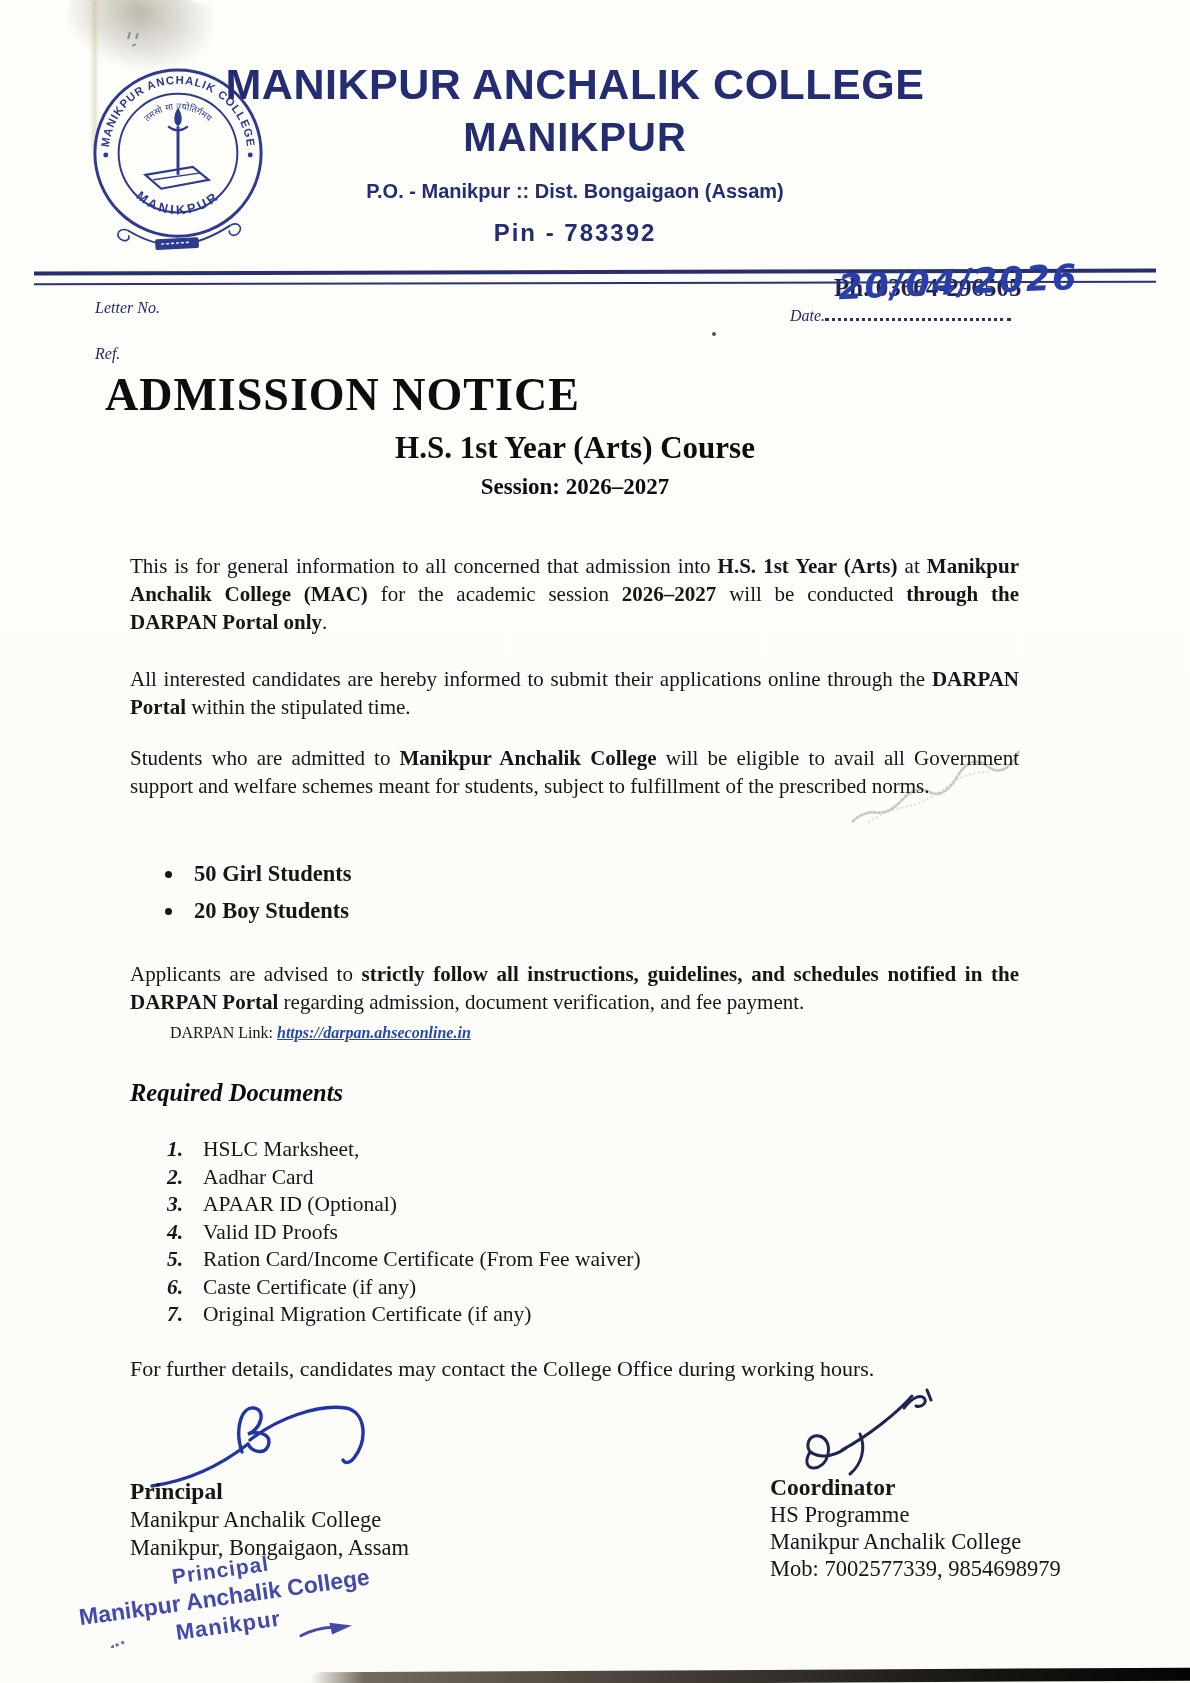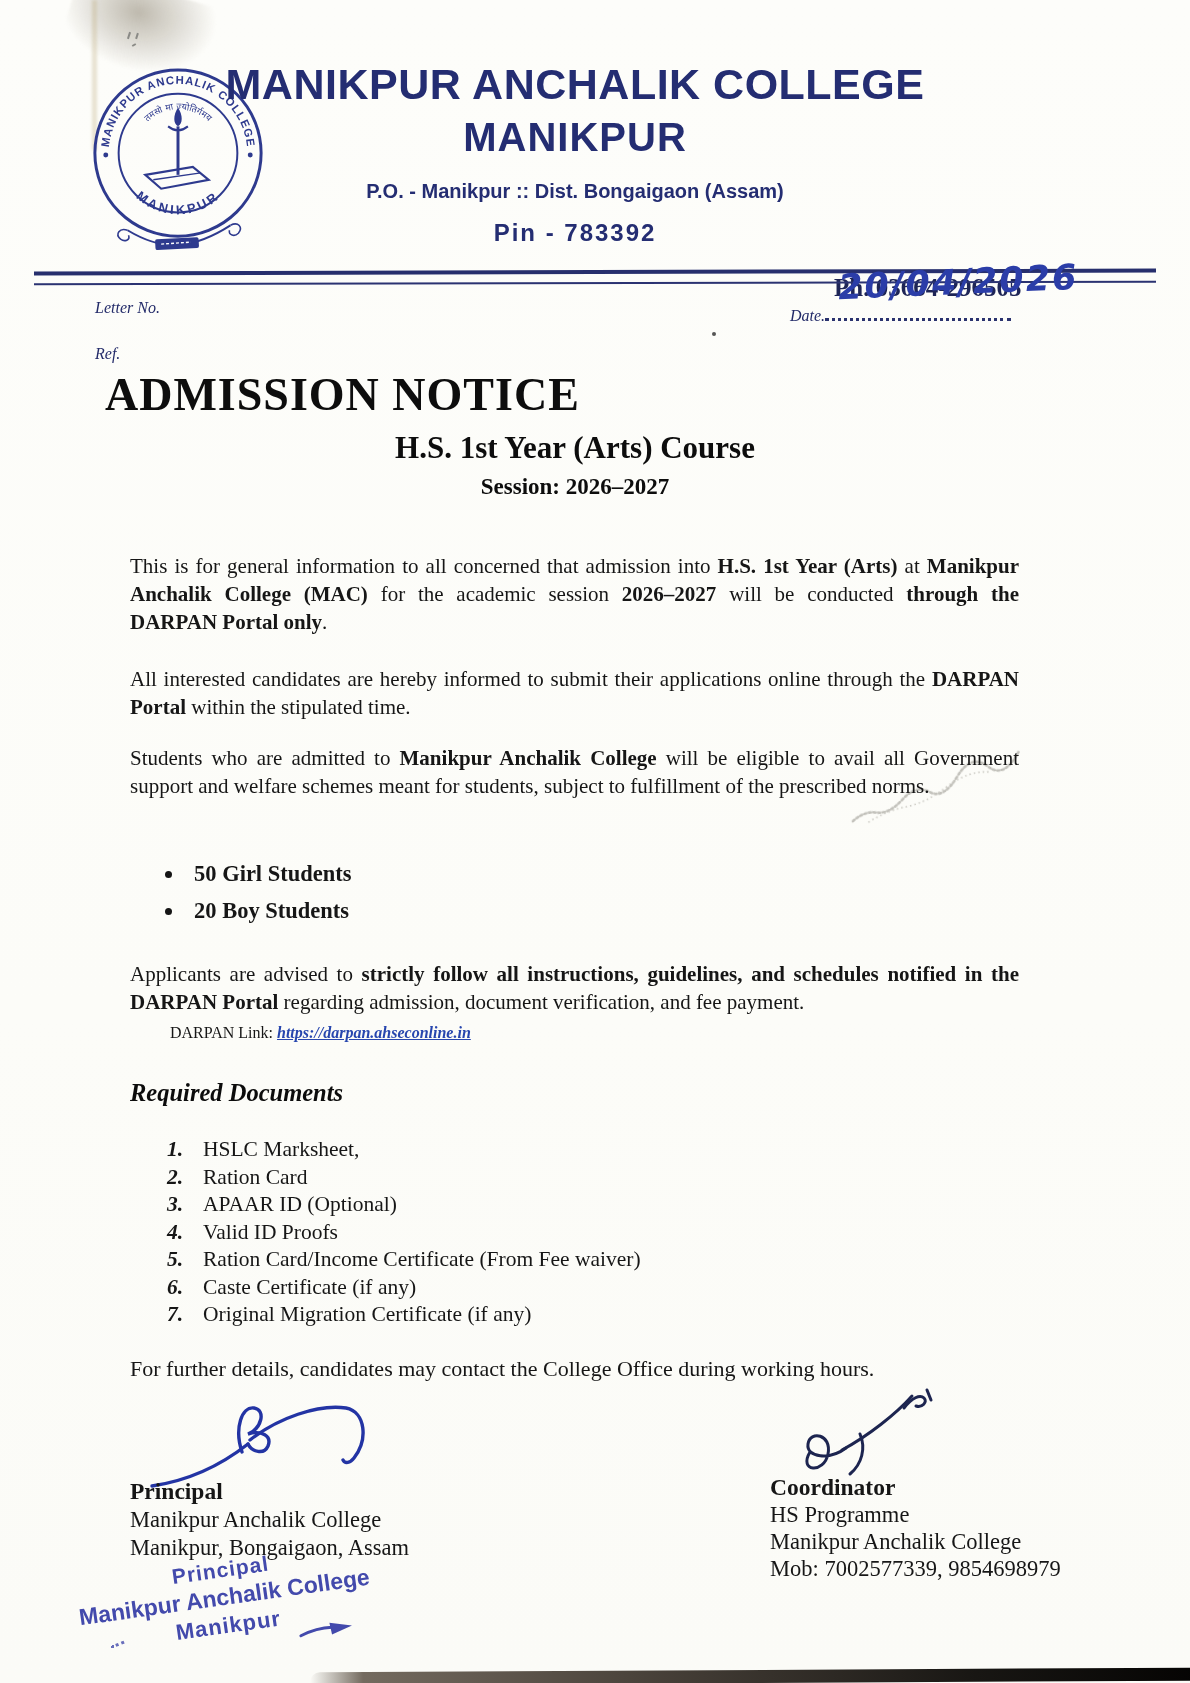--- a/index.html
+++ b/index.html
@@ -197,21 +197,21 @@
 
   <div class="req-heading">Required Documents</div>
 
   <div class="doc-list">
     <div class="doc-row">
         <span class="doc-num">1.</span>
         <span class="doc-text">HSLC Marksheet,</span>
       </div>
     <div class="doc-row">
         <span class="doc-num">2.</span>
-        <span class="doc-text">Ration Card</span>
+        <span class="doc-text">Aadhar Card</span>
       </div>
     <div class="doc-row">
         <span class="doc-num">3.</span>
         <span class="doc-text">APAAR ID (Optional)</span>
       </div>
     <div class="doc-row">
         <span class="doc-num">4.</span>
         <span class="doc-text">Valid ID Proofs</span>
       </div>
     <div class="doc-row">

